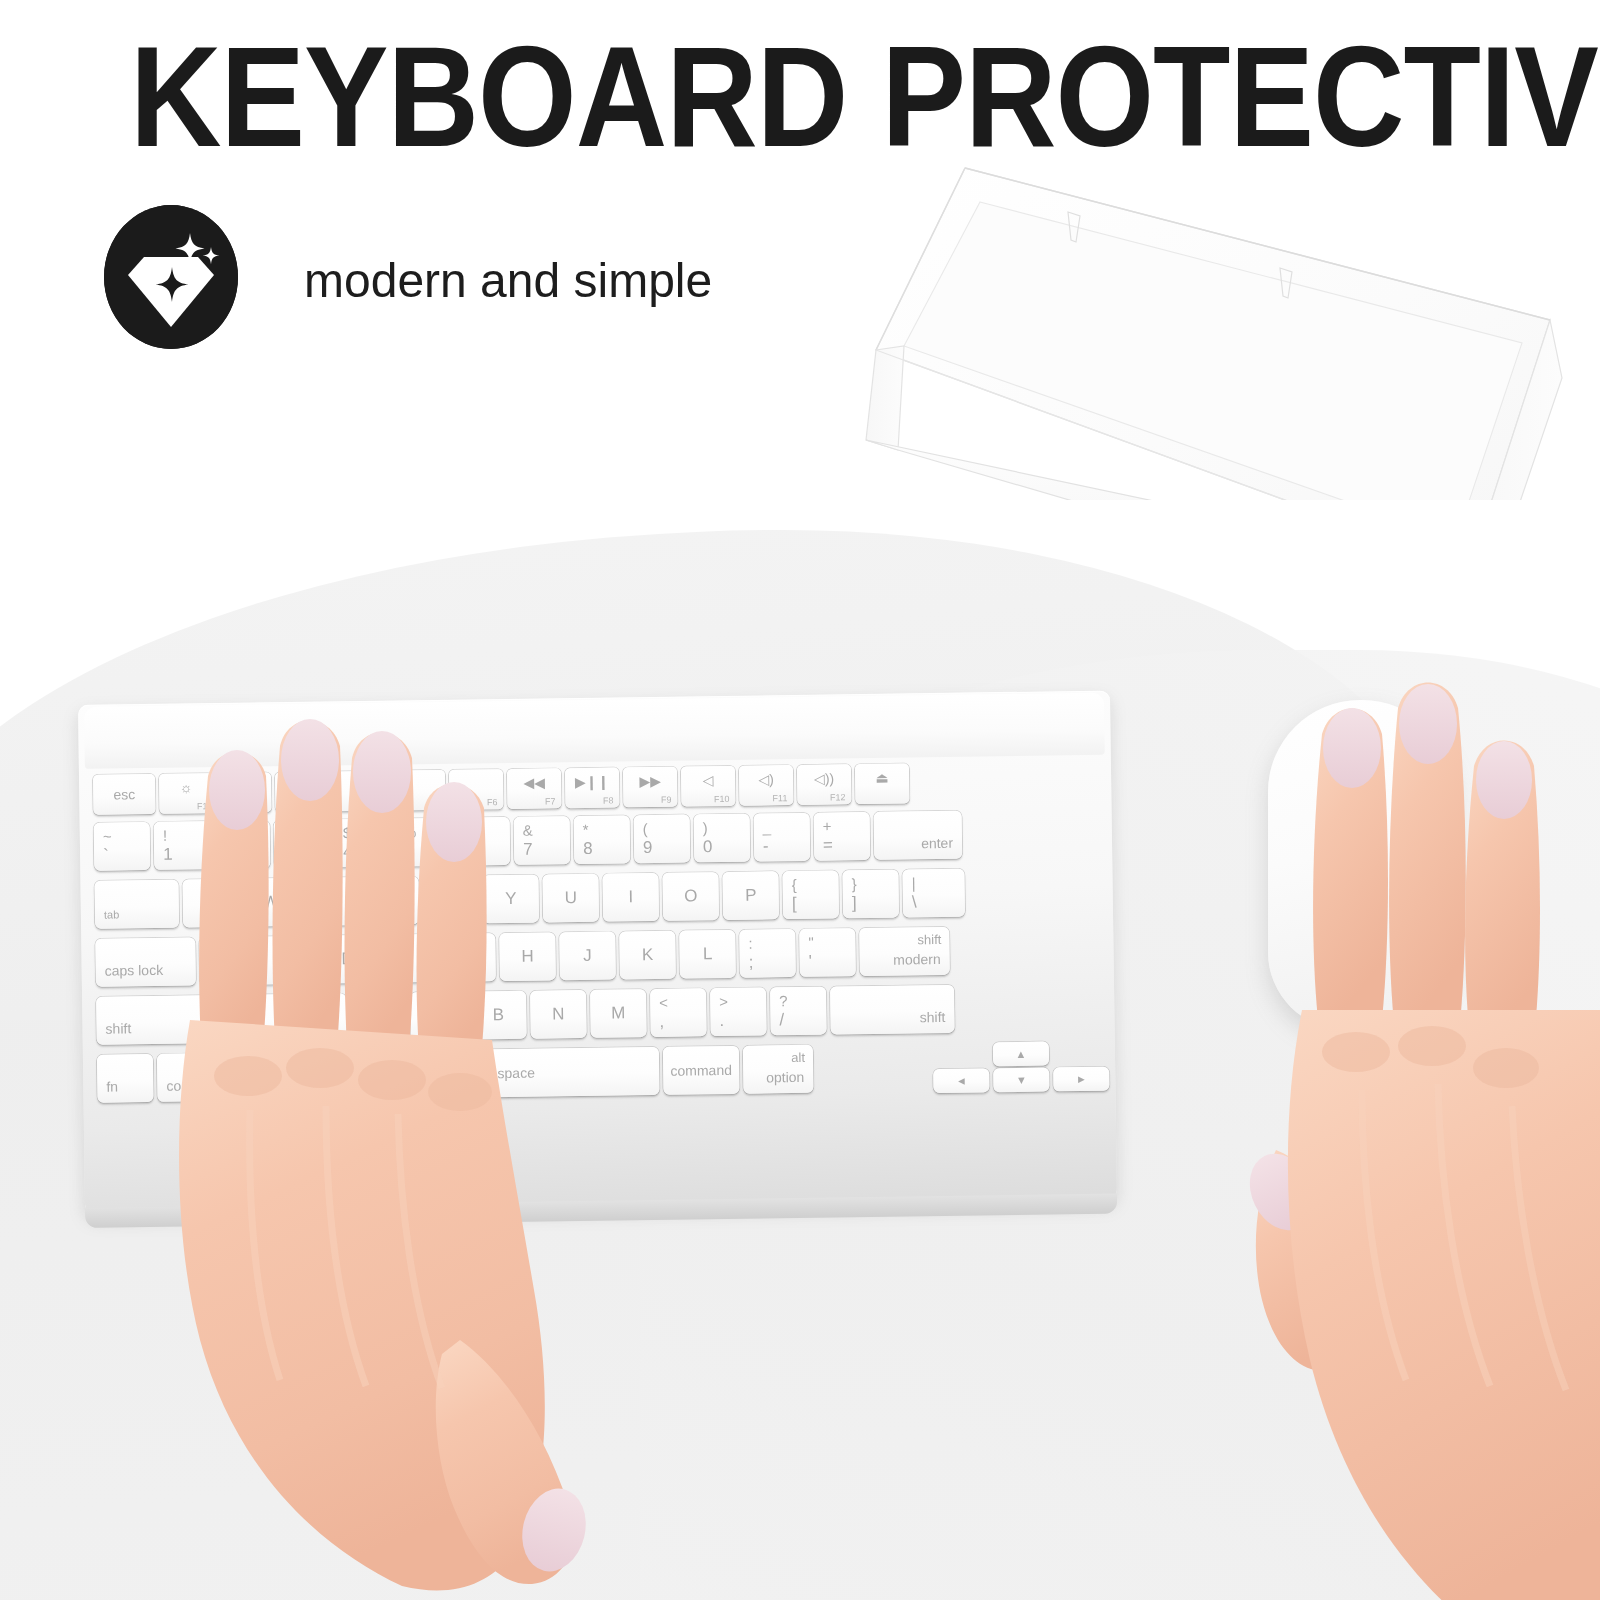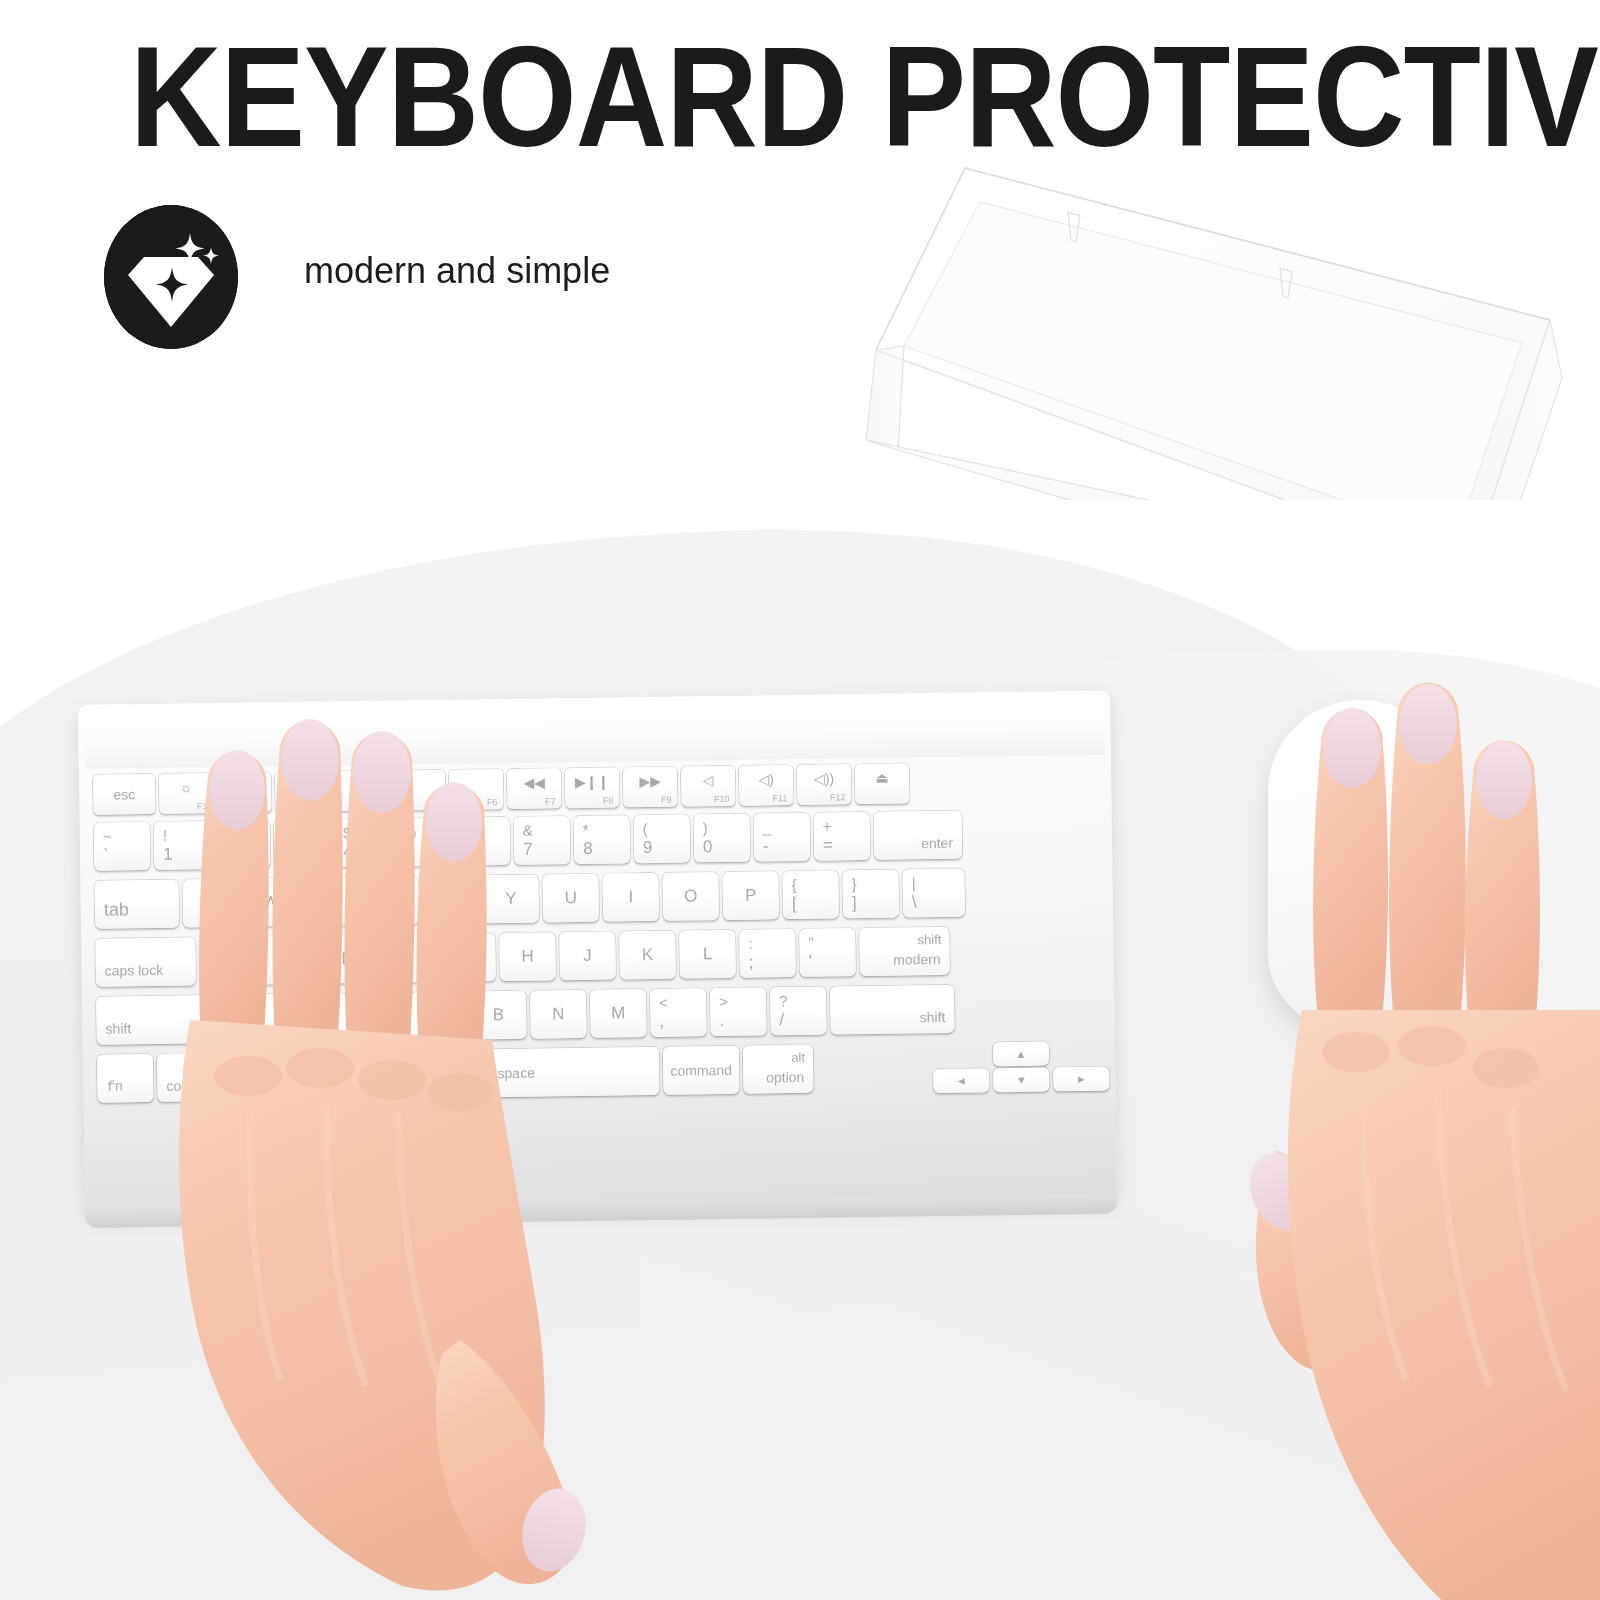--- a/index.html
+++ b/index.html
@@ -28,23 +28,23 @@
 
   
   .features{position:absolute;left:104px;top:205px;width:760px;}
   .feature{position:relative;height:160px;}
   .badge{
     position:absolute;left:0;top:0;width:134px;height:144px;border-radius:50%;
     background:#1b1b1b;display:block;
   }
   .badge svg{position:absolute;left:0;top:0;width:134px;height:144px;}
   .feature-label{
-    position:absolute;left:200px;top:36px;
+    position:absolute;left:200px;top:46px;
     font-family:"Liberation Sans",sans-serif;
-    font-size:36px;line-height:60px;font-weight:400;color:#1d1d1d;
+    font-size:48px;line-height:60px;font-weight:400;color:#1d1d1d;
     letter-spacing:0px;white-space:nowrap;
   }
   #feature-1{top:0;}
   #feature-2{top:175px;}
 
   
   .product-box{position:absolute;left:780px;top:150px;width:790px;height:520px;}
   .product-box svg{width:100%;height:100%;display:block;}
 
   
@@ -331,21 +331,21 @@
             <div class="key" data-name="key-key" style="left: 720px; width: 56px;">
               <span class="kl tl" data-name="key-shift-label">+</span>
               <span class="kl bl" data-name="key-label">=</span>
             </div>
             <div class="key" data-name="key-delete" style="left: 780px; width: 88px;">
               <span class="kl small-right" data-name="key-label" style="font-size: 14px;">enter</span>
             </div>
           </div>
           <div class="krow" data-name="keyboard-row-qwerty" style="top: 106px;">
             <div class="key" data-name="key-tab" style="left: 0px; width: 84px;">
-              <span class="kl small-left" data-name="key-label" style="font-size: 18px;">tab</span>
+              <span class="kl small-left" data-name="key-label" style="font-size: 11px;">tab</span>
             </div>
             <div class="key" data-name="key-q" style="left: 88px; width: 56px;">
               <span class="kl center" data-name="key-label">Q</span>
             </div>
             <div class="key" data-name="key-w" style="left: 148px; width: 56px;">
               <span class="kl center" data-name="key-label">W</span>
             </div>
             <div class="key" data-name="key-e" style="left: 208px; width: 56px;">
               <span class="kl center" data-name="key-label">E</span>
             </div>
@@ -462,21 +462,21 @@
             </div>
             <div class="key" data-name="key-key" style="left: 674px; width: 56px;">
               <span class="kl tl" data-name="key-shift-label">?</span>
               <span class="kl bl" data-name="key-label">/</span>
             </div>
             <div class="key" data-name="key-shift" style="left: 734px; width: 124px;">
               <span class="kl small-right" data-name="key-label" style="font-size: 14px;">shift</span>
             </div>
           </div>
           <div class="krow" data-name="keyboard-row-bottom" style="top: 280px;">
-            <div class="key" data-name="key-fn" style="left: 0px; width: 56px; font-family: Liberation Mono, monospace;">
+            <div class="key" data-name="key-fn" style="left: 0px; width: 56px;">
               <span class="kl small-left" data-name="key-label">fn</span>
             </div>
             <div class="key" data-name="key-control" style="left: 60px; width: 64px;">
               <span class="kl small-left" data-name="key-label" style="font-size: 14px;">control</span>
             </div>
             <div class="key" data-name="key-option" style="left: 128px; width: 64px;">
               <span class="kl small-left" data-name="key-label" style="font-size: 14px;">option</span>
               <span class="kl tr" data-name="key-alt-label">alt</span>
             </div>
             <div class="key" data-name="key-command" style="left: 196px; width: 76px;">

